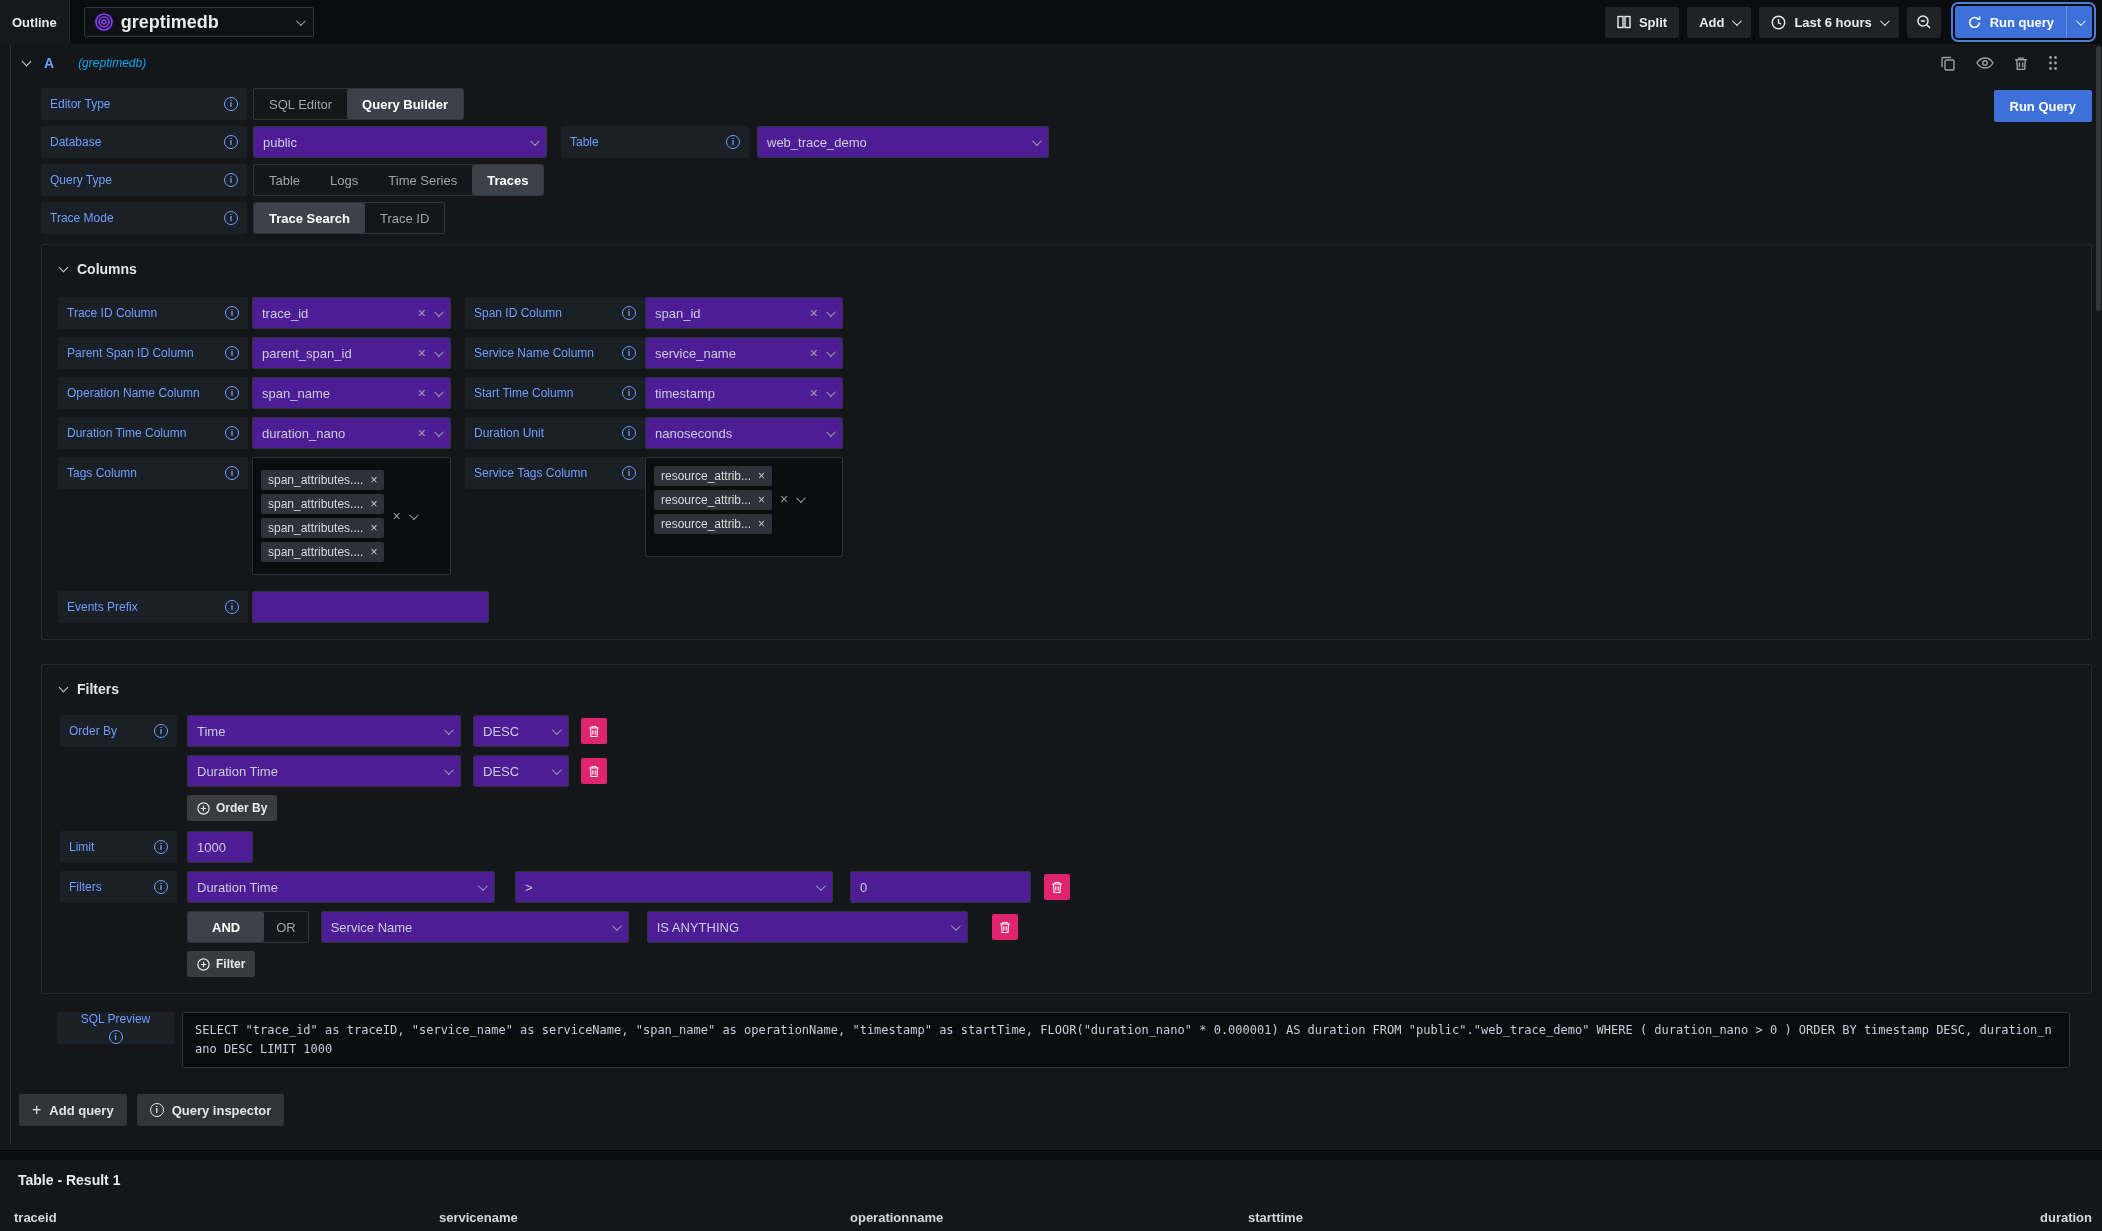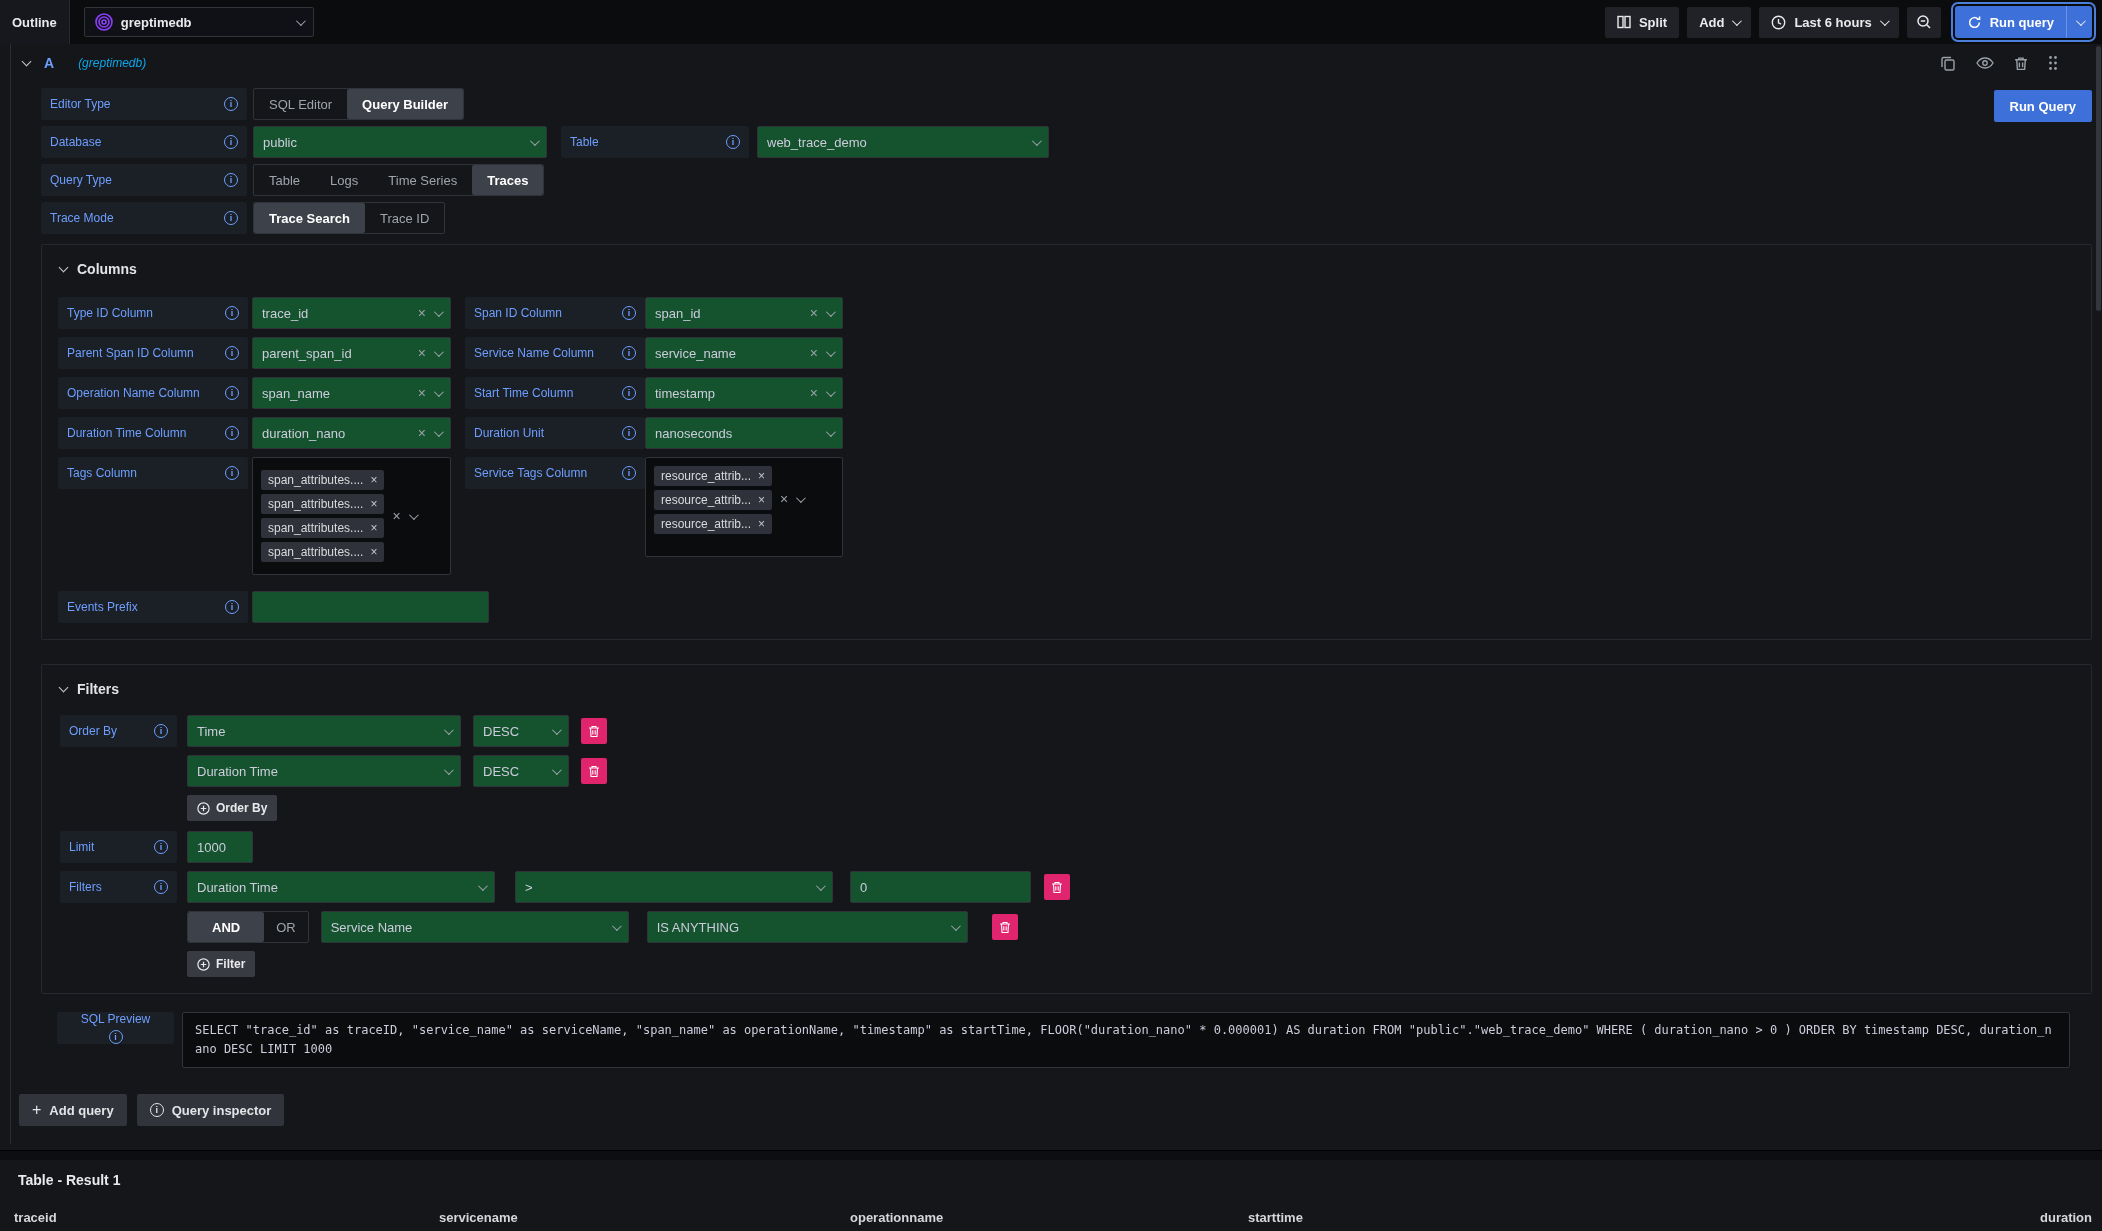--- a/index.html
+++ b/index.html
@@ -7,35 +7,35 @@
   body {
     background:#141619;
     font-family:"Liberation Sans","DejaVu Sans",sans-serif;
     color:#ccccdc; font-size:13px;
   }
   
   .topbar { height:44px; background:#0b0c0e; display:flex; align-items:center; justify-content:space-between; padding-right:10px; }
   .tb-left { display:flex; align-items:center; height:100%; }
   .outline-btn { height:100%; display:flex; align-items:center; padding:0 12px; background:#17181d; border-right:1px solid #26282e; color:#e9eaec; font-weight:700; font-size:13px; }
   .ds-picker { margin-left:14px; height:30px; min-width:230px; background:#101117; border:1px solid #2f343b; border-radius:2px; display:flex; align-items:center; padding:0 10px; gap:8px; }
-  .ds-picker .name { color:#e9eaec; font-weight:600; font-size:13px; flex:1; }
+  .ds-picker .name { color:#e9eaec; font-weight:600; font-size:18px; flex:1; }
   .tb-right { display:flex; align-items:center; gap:8px; }
   .tb-btn { height:31px; background:#202227; border-radius:2px; display:flex; align-items:center; gap:8px; padding:0 12px; color:#e9eaec; font-weight:600; font-size:13px; }
   .tb-icon-btn { height:31px; width:34px; background:#202227; border-radius:2px; display:flex; align-items:center; justify-content:center; }
   .runq { display:flex; align-items:stretch; height:32px; border-radius:3px; overflow:hidden; background:#3d71d9; box-shadow:0 0 0 2px #0b0c0e,0 0 0 4px #4b7fd9; margin-left:6px; }
   .runq .main { display:flex; align-items:center; gap:8px; padding:0 12px; color:#fff; font-weight:600; font-size:13px; }
   .runq .caret-part { display:flex; align-items:center; padding:0 9px; border-left:1px solid rgba(255,255,255,.25); }
   
   .caret { width:7px; height:7px; border-right:1.6px solid #9da2ab; border-bottom:1.6px solid #9da2ab; transform:rotate(45deg) translateY(-2px); flex:none; }
   .caret.light { border-color:#e9eaec; }
   .chev { width:7px; height:7px; border-right:1.8px solid #c7cbd1; border-bottom:1.8px solid #c7cbd1; transform:rotate(45deg); flex:none; margin-top:-3px; }
   .xmark { color:#9da2ab; font-size:14px; line-height:1; flex:none; }
   .info-icon { width:14px; height:14px; border:1.2px solid #6e9fff; border-radius:50%; color:#6e9fff; font-size:9px; font-weight:700; display:flex; align-items:center; justify-content:center; flex:none; font-style:normal; }
   .inline-label { height:32px; background:#1b1f26; border-radius:2px; display:flex; align-items:center; justify-content:space-between; padding:0 9px; color:#6e9fff; font-weight:500; font-size:12px; flex:none; }
-  .gf-input, .gf-select { height:32px; background:#14532d; border:1px solid #2f343b; border-radius:2px; display:flex; align-items:center; padding:0 9px; gap:8px; color:#ccccdc; font-size:13px; flex:none; }
+  .gf-input, .gf-select { height:32px; background:#4c1d95; border:1px solid #2f343b; border-radius:2px; display:flex; align-items:center; padding:0 9px; gap:8px; color:#ccccdc; font-size:13px; flex:none; }
   .gf-select .val { flex:1; white-space:nowrap; overflow:hidden; }
   .seg { display:inline-flex; align-items:center; border:1px solid #2f343b; border-radius:2px; height:32px; padding:0; flex:none; }
   .seg-btn { height:30px; display:flex; align-items:center; padding:0 15px; color:#9fa5ad; font-weight:500; font-size:13px; border-radius:2px; }
   .seg-btn.active { background:#3d4149; color:#ffffff; font-weight:600; }
   .trash { width:26px; height:26px; background:#e0246e; border-radius:2px; display:flex; align-items:center; justify-content:center; flex:none; }
   .add-btn { height:26px; background:#383b42; border-radius:2px; display:inline-flex; align-items:center; gap:6px; padding:0 10px; color:#e9eaec; font-weight:600; font-size:12px; }
   .fieldset { border:1px solid #25282e; border-radius:2px; padding:12px 16px 16px 16px; margin-top:10px; margin-right:10px; }
   .fieldset-hd { display:flex; align-items:center; gap:10px; color:#e3e4e8; font-weight:600; font-size:14px; padding:4px 0 2px 2px; }
   .frow { display:flex; align-items:flex-start; margin-top:8px; }
   .chip { background:#2f323a; border-radius:2px; padding:3px 7px; font-size:12px; color:#d8dade; display:flex; align-items:center; gap:7px; margin:2px 0; white-space:nowrap; }
@@ -246,21 +246,21 @@
     </div>
 
     <div class="fieldset">
       <div class="fieldset-hd">
         <span class="chev"></span>
         <span>Columns</span>
       </div>
 
       <div class="frow" style="margin-top:18px">
         <div class="inline-label col-label1">
-          <span>Type ID Column</span>
+          <span>Trace ID Column</span>
             <span class="info-icon">i</span>
         </div>
         <div class="gf-select col-field1">
           <span class="val">trace_id</span>
           <span class="xmark">×</span>
             <span class="caret"></span>
         </div>
         <div class="inline-label col-label2">
           <span>Span ID Column</span>
             <span class="info-icon">i</span>

